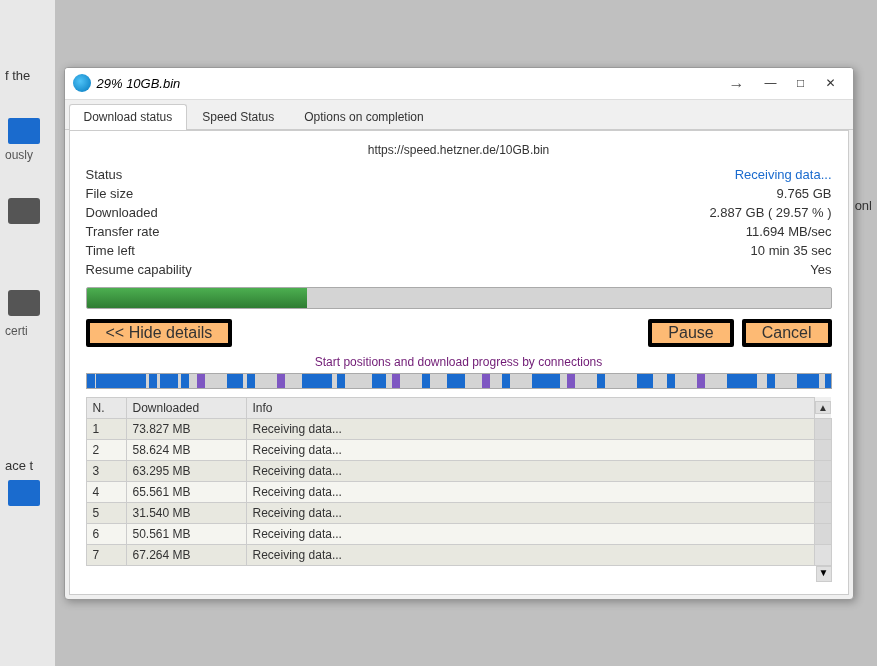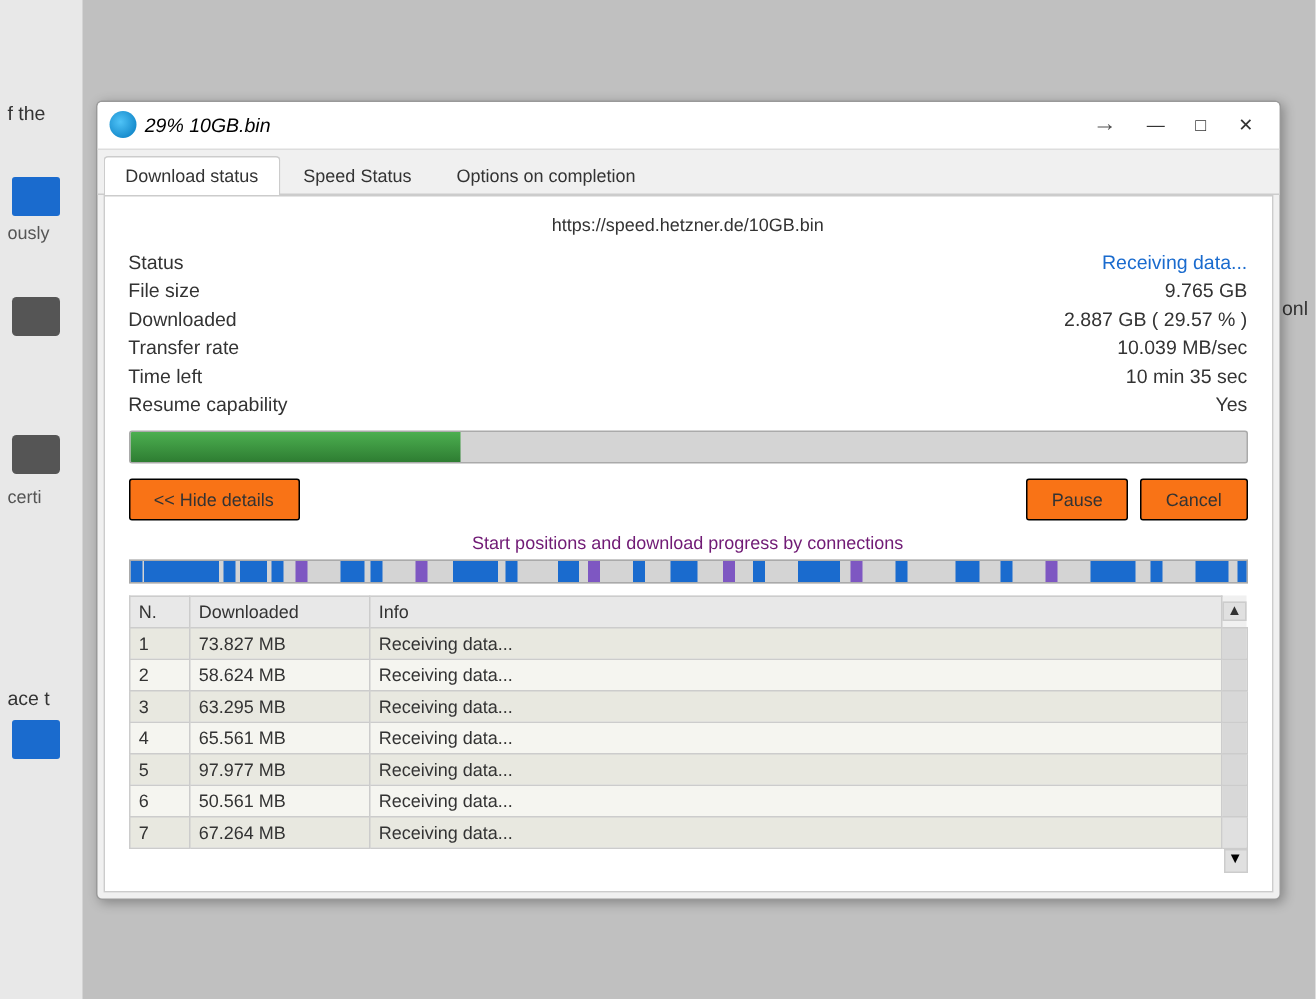--- a/index.html
+++ b/index.html
@@ -177,25 +177,25 @@
     .buttons-row {
       display: flex;
       align-items: center;
       margin: 8px 0;
       gap: 8px;
     }
 
     .action-btn {
       height: 28px;
       padding: 0 16px;
-      background: #f97316;
-      border: 1px solid #000000;
+      background: #fdba74;
+      border: 4px solid #000000;
       border-radius: 2px;
       cursor: pointer;
-      font-size: 12px;
+      font-size: 16px;
       color: #333;
     }
 
     .btn-spacer { flex: 1; }
 
     
     .connections-label {
       font-size: 12px;
       color: #701a75;
       text-align: center;
@@ -304,21 +304,21 @@
       <div class="info-row">
         <span class="info-label">File size</span>
         <span class="info-value">9.765  GB</span>
       </div>
       <div class="info-row">
         <span class="info-label">Downloaded</span>
         <span class="info-value">2.887  GB  ( 29.57 % )</span>
       </div>
       <div class="info-row">
         <span class="info-label">Transfer rate</span>
-        <span class="info-value">10.039  MB/sec</span>
+        <span class="info-value">11.694  MB/sec</span>
       </div>
       <div class="info-row">
         <span class="info-label">Time left</span>
         <span class="info-value">10 min 35 sec</span>
       </div>
       <div class="info-row">
         <span class="info-label">Resume capability</span>
         <span class="info-value">Yes</span>
       </div>
     </div>
@@ -398,21 +398,21 @@
               <td style="width: 16px; padding: 0px; border-left: none; background: rgb(216, 216, 216);"></td>
             </tr>
             <tr>
               <td>4</td>
               <td>65.561  MB</td>
               <td>Receiving data...</td>
               <td style="width: 16px; padding: 0px; border-left: none; background: rgb(216, 216, 216);"></td>
             </tr>
             <tr>
               <td>5</td>
-              <td>97.977  MB</td>
+              <td>31.540  MB</td>
               <td>Receiving data...</td>
               <td style="width: 16px; padding: 0px; border-left: none; background: rgb(216, 216, 216);"></td>
             </tr>
             <tr>
               <td>6</td>
               <td>50.561  MB</td>
               <td>Receiving data...</td>
               <td style="width: 16px; padding: 0px; border-left: none; background: rgb(216, 216, 216);"></td>
             </tr>
             <tr>

